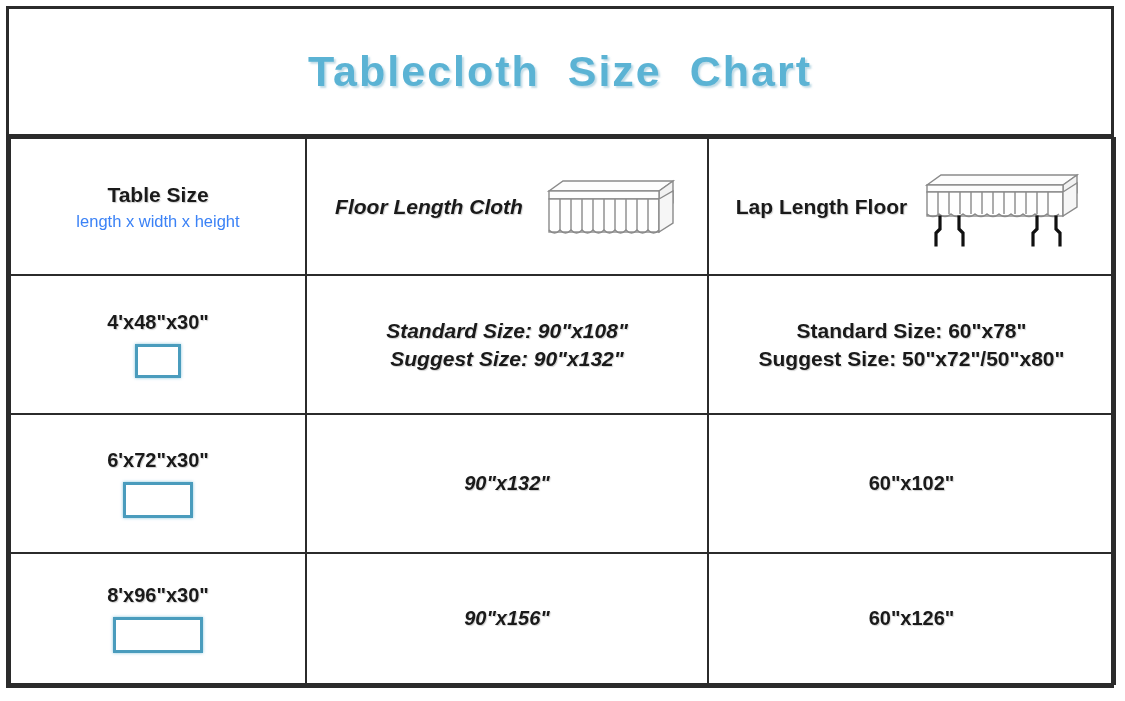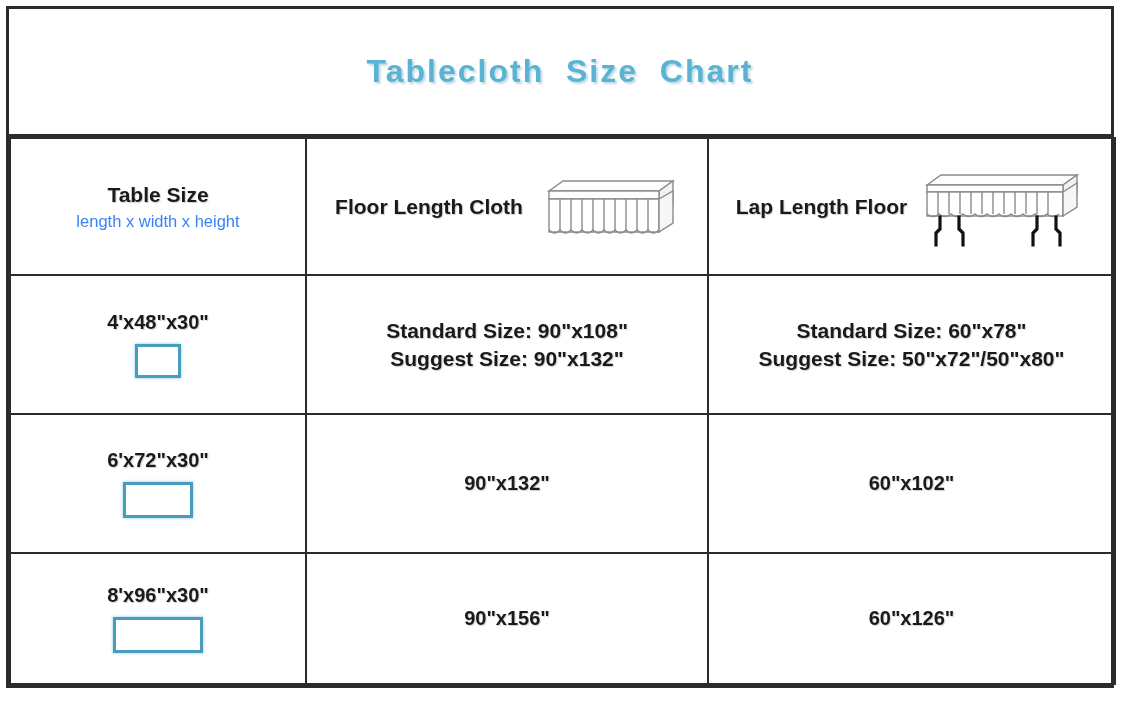--- a/index.html
+++ b/index.html
@@ -28,21 +28,21 @@
   
   .title-row {
     height: 128px;
     border-bottom: 3px solid #2b2b2b;
     display: flex;
     align-items: center;
     justify-content: center;
     box-sizing: border-box;
   }
   .chart-title {
-    font-size: 32px;
+    font-size: 43px;
     font-weight: bold;
     letter-spacing: 2px;
     color: #5bb3d4;
     text-shadow: 2px 2px 2px rgba(140,190,210,0.55);
     white-space: pre;
   }
 
   
   table.size-table {
     width: 100%;
@@ -50,21 +50,21 @@
     table-layout: fixed;
   }
   table.size-table td {
     border: 2px solid #2b2b2b;
     box-sizing: border-box;
     vertical-align: middle;
     text-align: center;
     padding: 0;
   }
   table.size-table td.first-col { width: 296px; }
-  table.size-table td.mid-col   { width: 402px; }
+  table.size-table td.mid-col   { width: 402px; font-style: italic; }
   table.size-table td.last-col  { width: 407px; }
 
   tr.header-row td { height: 137px; }
   tr.data-row td   { height: 139px; }
   tr.data-row.last td { height: 131px; }
 
   
   .hdr-stack {
     display: flex;
     flex-direction: column;

